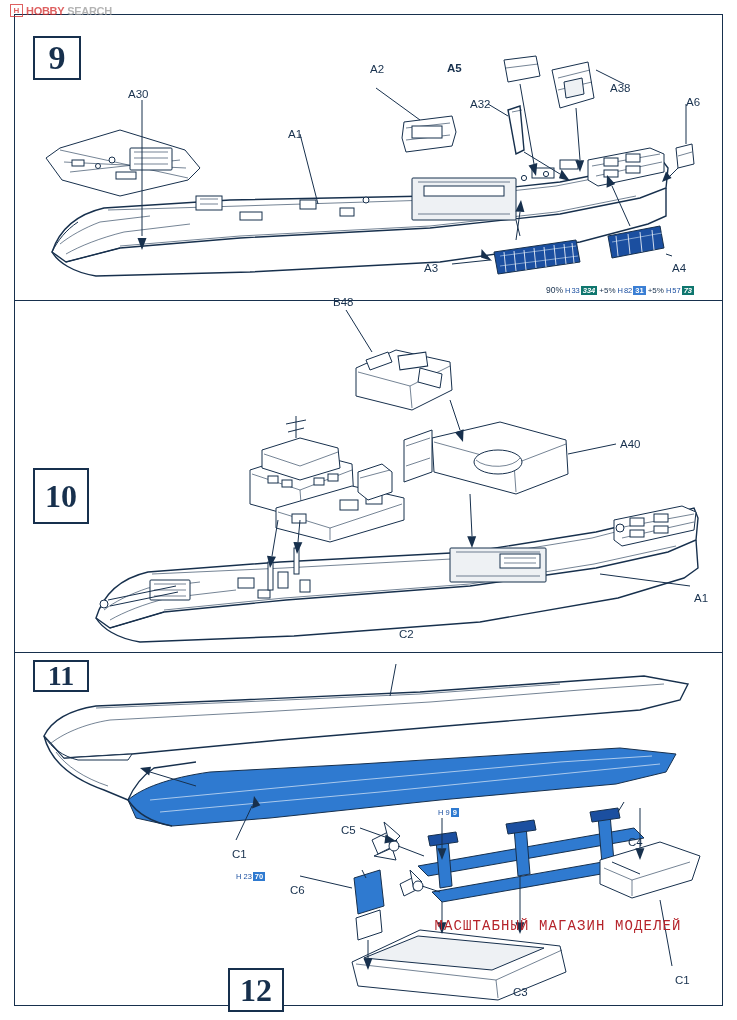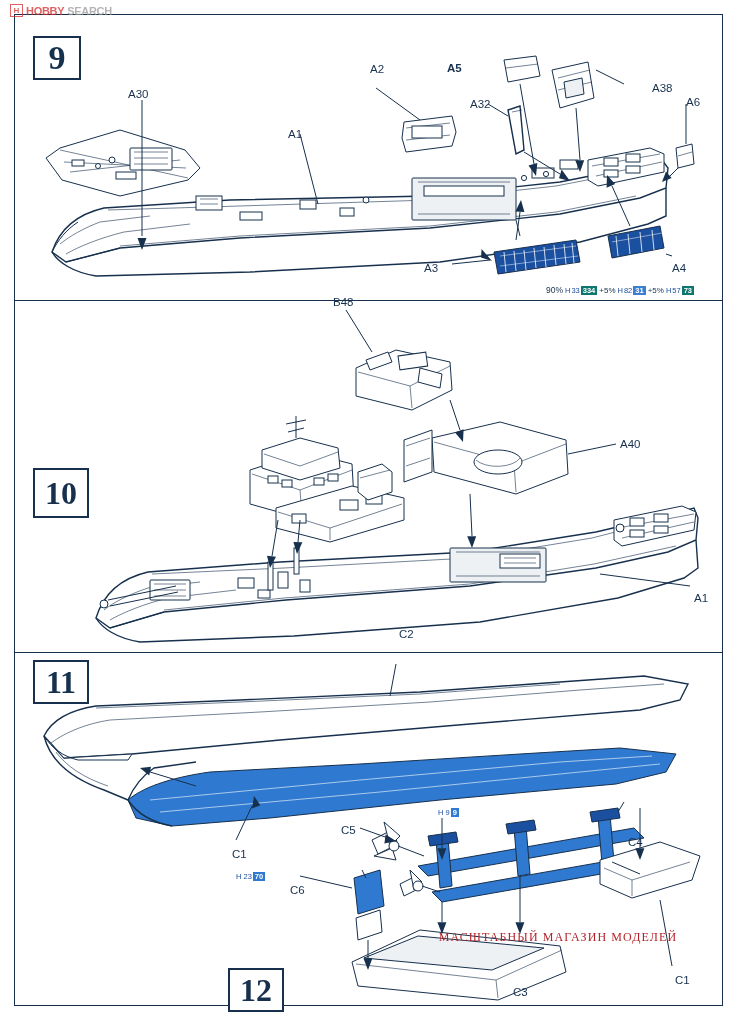--- a/index.html
+++ b/index.html
@@ -37,22 +37,22 @@
   .stepbox {
     position:absolute;
     border:2px solid #17304d;
     background:#fff;
     font-family:"Liberation Serif", serif;
     font-weight:bold;
     color:#17304d;
     display:flex; align-items:center; justify-content:center;
   }
   .stepbox.s9  { left:33px; top:36px;  width:48px; height:44px; font-size:34px; }
-  .stepbox.s10 { left:33px; top:468px; width:56px; height:50px; font-size:32px; }
-  .stepbox.s11 { left:33px; top:660px; width:56px; height:44px; font-size:32px; }
+  .stepbox.s10 { left:33px; top:468px; width:56px; height:56px; font-size:32px; }
+  .stepbox.s11 { left:33px; top:660px; width:56px; height:32px; font-size:28px; }
   .stepbox.s12 { left:228px; top:928px; width:56px; height:44px; font-size:32px;margin-top:40px; }
 
   
   .lbl {
     position:absolute;
     font-family:"Liberation Sans", sans-serif;
     font-size:11.5px;
     color:#17304d;
     white-space:nowrap;
   }
@@ -68,21 +68,21 @@
     position:absolute;
     display:flex; align-items:center;
     font-size:8px; color:#17304d; white-space:nowrap;
   }
   .paintrow .pct { font-size:8.5px; margin-right:2px; color:#17304d; }
   .paintrow .h { font-size:7.5px; color:#1b4fa0; margin-right:1px; }
   .paintrow .chip {
     display:inline-block; padding:0 2px; margin-right:2px;
     font-size:7.5px; font-weight:bold; color:#fff;
   }
-  .paintrow .chip.dark { background:#0f766e; }
+  .paintrow .chip.dark { background:#0f766e;font-style:italic; }
   .paintrow .chip.mid  { background:#3b7fd4; }
   .paintrow .plus { font-size:8px; margin:0 2px 0 0; }
 
   .chipbox {
     position:absolute;
     display:flex; align-items:center; font-size:7.5px; color:#1b4fa0;
   }
   .chipbox .chip { background:#2f7ad0; color:#fff; font-weight:bold; padding:0 2px; margin-left:1px;}
 
   
@@ -90,24 +90,23 @@
     position:absolute; left:398px; top:918px; width:320px;
     text-align:center; pointer-events:none;
   }
   .unomag .big {
     font-family:"Liberation Serif", serif;
     font-size:37px; font-weight:bold; color:#b5232a;
     letter-spacing:0px; line-height:38px;
     white-space:nowrap;
   }
   .unomag .small {
-    font-family:Liberation Serif, serif;
-    font-size:12px; color:#b5232a; letter-spacing:1.1px;
+    font-family:Liberation Mono, monospace;
+    font-size:14px; color:#b5232a; letter-spacing:1.1px;
     white-space:nowrap;
-    margin-top:12px;
   }
 
   svg { position:absolute; left:0; top:0; }
   .ln  { fill:none; stroke:#17304d; stroke-width:1; }
   .ln2 { fill:none; stroke:#17304d; stroke-width:1.4; }
   .lnT { fill:none; stroke:#17304d; stroke-width:0.6; }
   .fillw { fill:#ffffff; stroke:#17304d; stroke-width:1; }
   .fillg { fill:#eef1f4; stroke:#17304d; stroke-width:1; }
   .fillb { fill:#2f7ad0; stroke:#17304d; stroke-width:1; }
   .fillbl{ fill:#1b4fa0; stroke:#17304d; stroke-width:1; }
@@ -474,21 +473,21 @@
         <path class="ln" d="M672,966 L660,900"></path>
       </g>
     </g>
   </svg>
 
   <div class="lbl" style="left:128px; top:88px;">A30</div>
   <div class="lbl" style="left:288px; top:128px;">A1</div>
   <div class="lbl" style="left:370px; top:63px;">A2</div>
   <div class="lbl" style="left:447px; top:62px;font-weight:bold;">A5</div>
   <div class="lbl" style="left:470px; top:98px;">A32</div>
-  <div class="lbl" style="left:652px; top:82px;text-align:right;">A38</div>
+  <div class="lbl" style="left:610px; top:82px;text-align:right;">A38</div>
   <div class="lbl" style="left:686px; top:96px;">A6</div>
   <div class="lbl" style="left:424px; top:262px;">A3</div>
   <div class="lbl" style="left:672px; top:262px;">A4</div>
 
   <div class="paintrow" style="left:546px; top:285px;">
     <span class="pct">90%</span>
     <span class="h">H</span>
     <span class="h">33</span>
     <span class="chip dark">334</span>
     <span class="plus">+5%</span>

